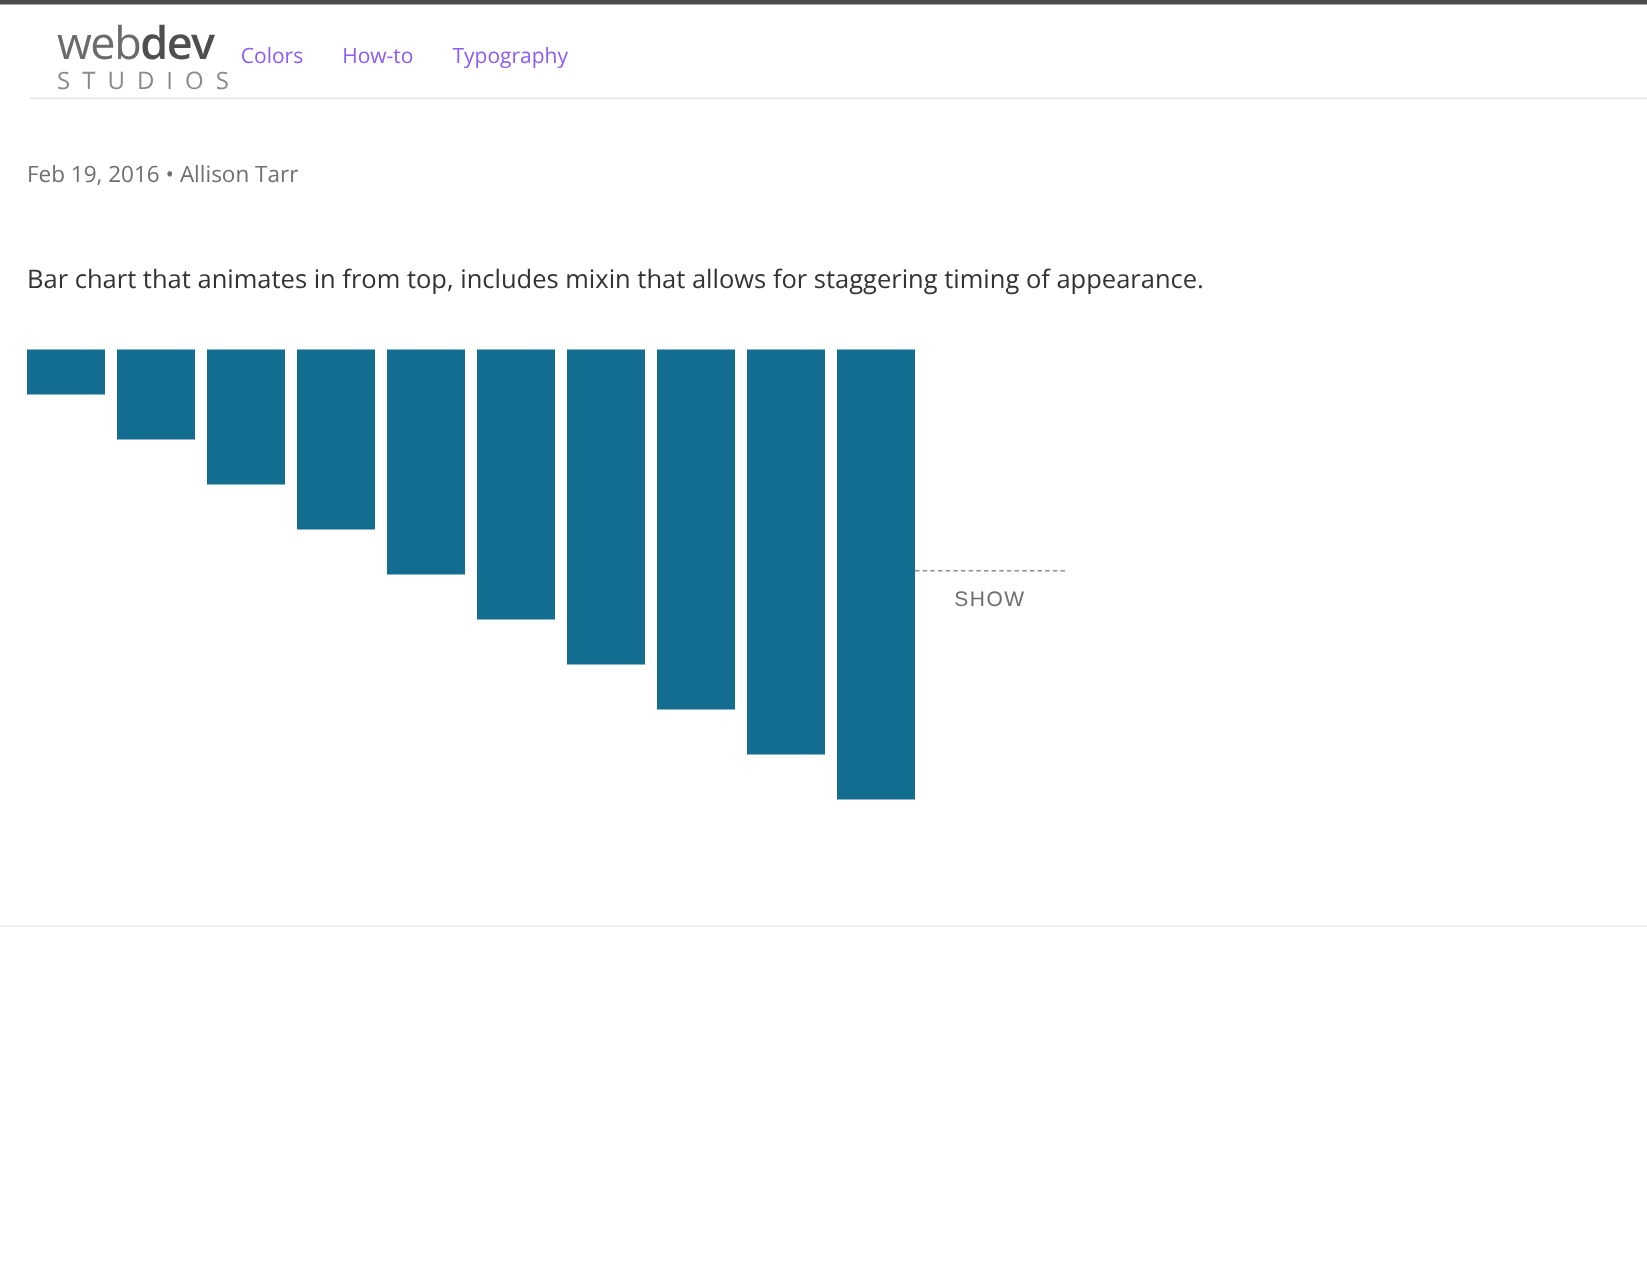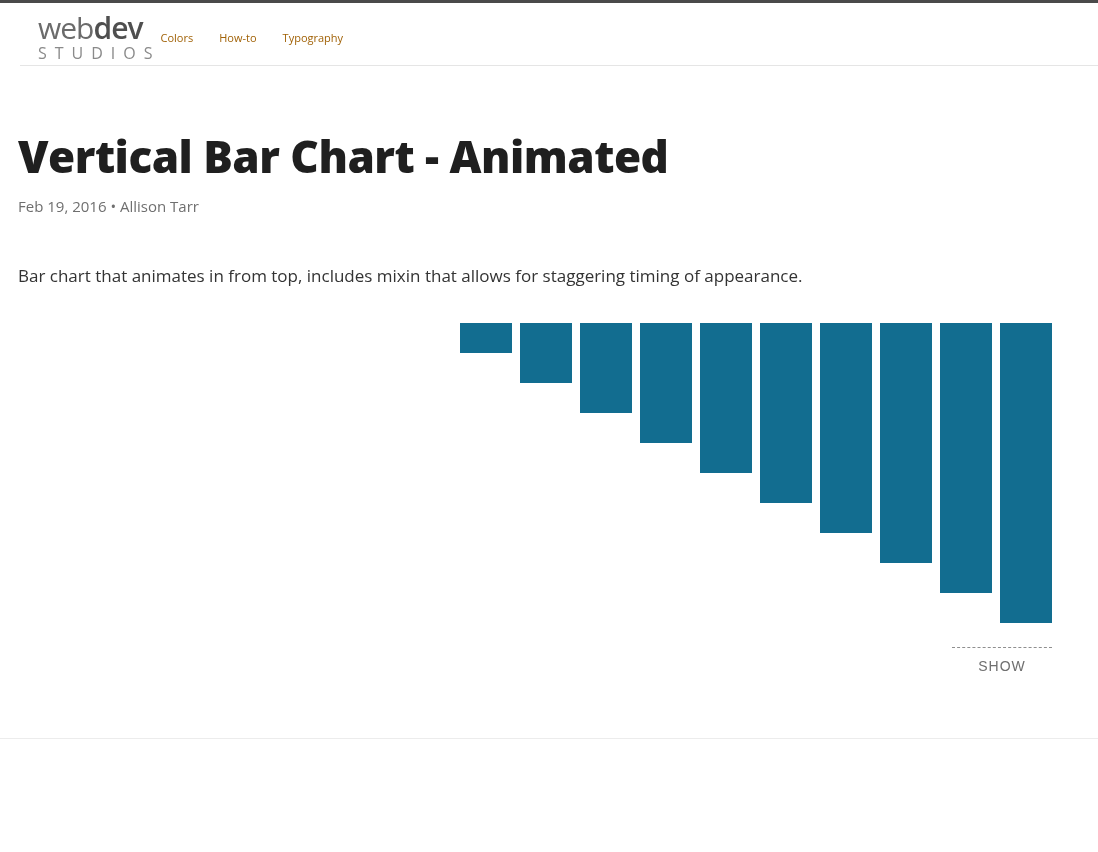--- a/index.html
+++ b/index.html
@@ -41,22 +41,22 @@
     font-size: 16px;
     letter-spacing: 8px;
     margin-top: 2px;
     color: #8a8a8a;
   }
   .nav {
     display: flex;
     gap: 26px;
   }
   .nav a {
-    color: #a16207;
-    font-size: 11px;
+    color: #8b5cf6;
+    font-size: 14px;
     text-decoration: none;
     cursor: pointer;
   }
   .content {
     max-width: 1070px;
     padding: 40px 18px 60px 18px;
     box-sizing: border-box;
   }
   .title {
     font-size: 44px;
@@ -71,22 +71,22 @@
     margin-bottom: 48px;
   }
   .description {
     font-size: 17px;
     color: #333;
     margin-bottom: 36px;
   }
   .chart-wrap {
     width: 100%;
     display: flex;
-    flex-direction: column;
-    align-items: flex-end;
+    flex-direction: row;
+    align-items: center;
   }
   .chart {
     height: 300px;
     display: flex;
     align-items: flex-start;  
     gap: 8px;
     margin-bottom: 24px;
   }
   .bar {
     width: 52px;
@@ -130,21 +130,20 @@
     <span class="sub">STUDIOS</span>
   </a>
   <nav class="nav">
     <a>Colors</a>
     <a>How-to</a>
     <a>Typography</a>
   </nav>
 </div>
 
 <div class="content">
-  <h1 class="title">Vertical Bar Chart - Animated</h1>
   <div class="meta">
     <span>Feb 19, 2016</span><span> • </span><span>Allison Tarr</span>
   </div>
   <div class="description">Bar chart that animates in from top, includes mixin that allows for staggering timing of appearance.</div>
 
   <div class="chart-wrap">
     <div class="chart" id="chart" style="gap: 8px; height: 300px;">
         <div class="bar" style="height: 30px; width: 52px; background: rgb(18, 109, 144);"></div>
         <div class="bar" style="height: 60px; width: 52px; background: rgb(18, 109, 144);"></div>
         <div class="bar" style="height: 90px; width: 52px; background: rgb(18, 109, 144);"></div>

